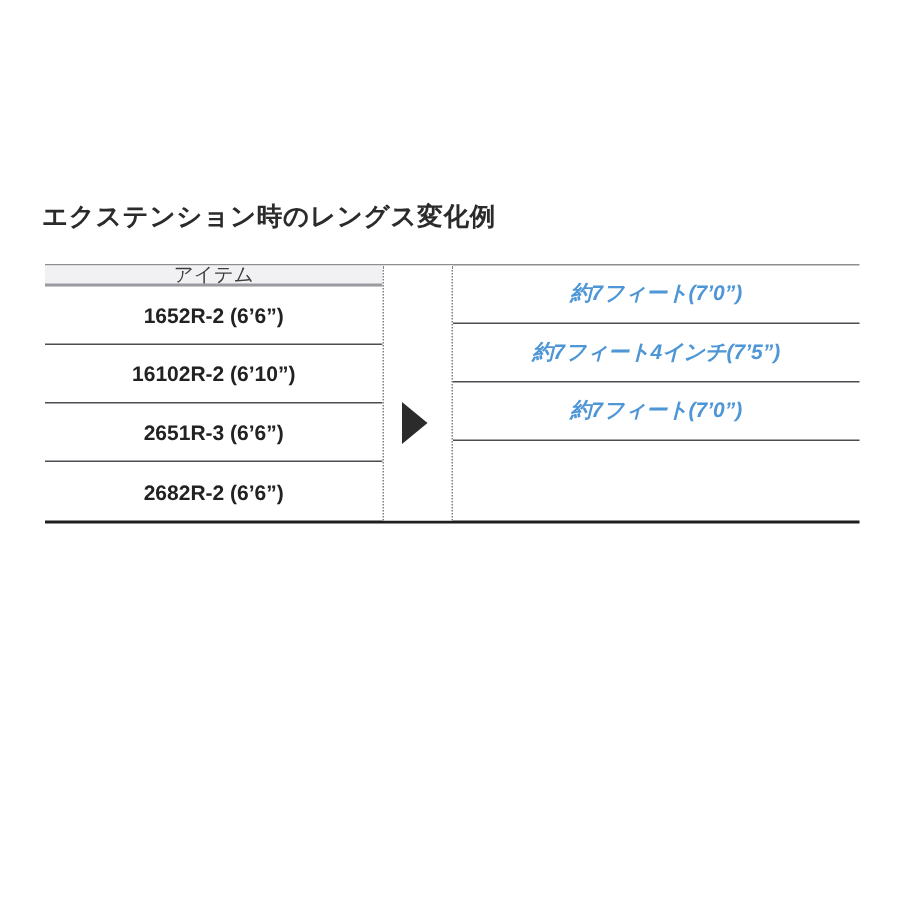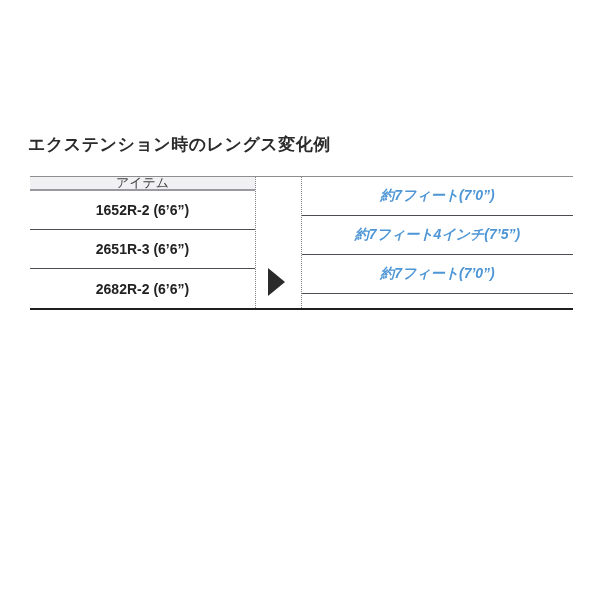--- a/index.html
+++ b/index.html
@@ -84,20 +84,21 @@
 
 <div class="page">
 
   <div class="title">エクステンション時のレングス変化例</div>
 
   <div class="spec-table">
 
     <div class="col-items">
       <div class="cell header">アイテム</div>
       <div class="cell data">1652R-2 (6’6”)</div>
+      <div class="cell data">16102R-2 (6’10”)</div>
       <div class="cell data">2651R-3 (6’6”)</div>
       <div class="cell data last">2682R-2 (6’6”)</div>
     </div>
 
     <div class="col-gap">
       <div class="arrow"></div>
     </div>
 
     <div class="col-extended">
       <div class="cell data">約7フィート(7’0”)</div>

